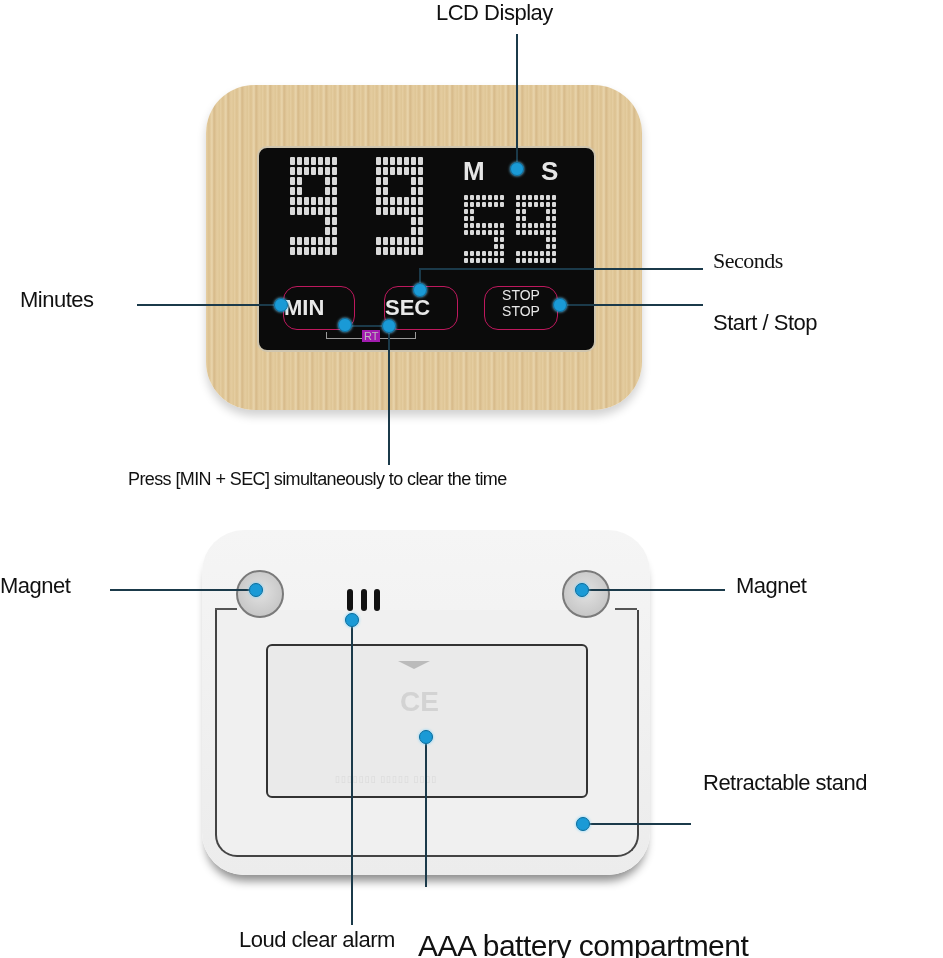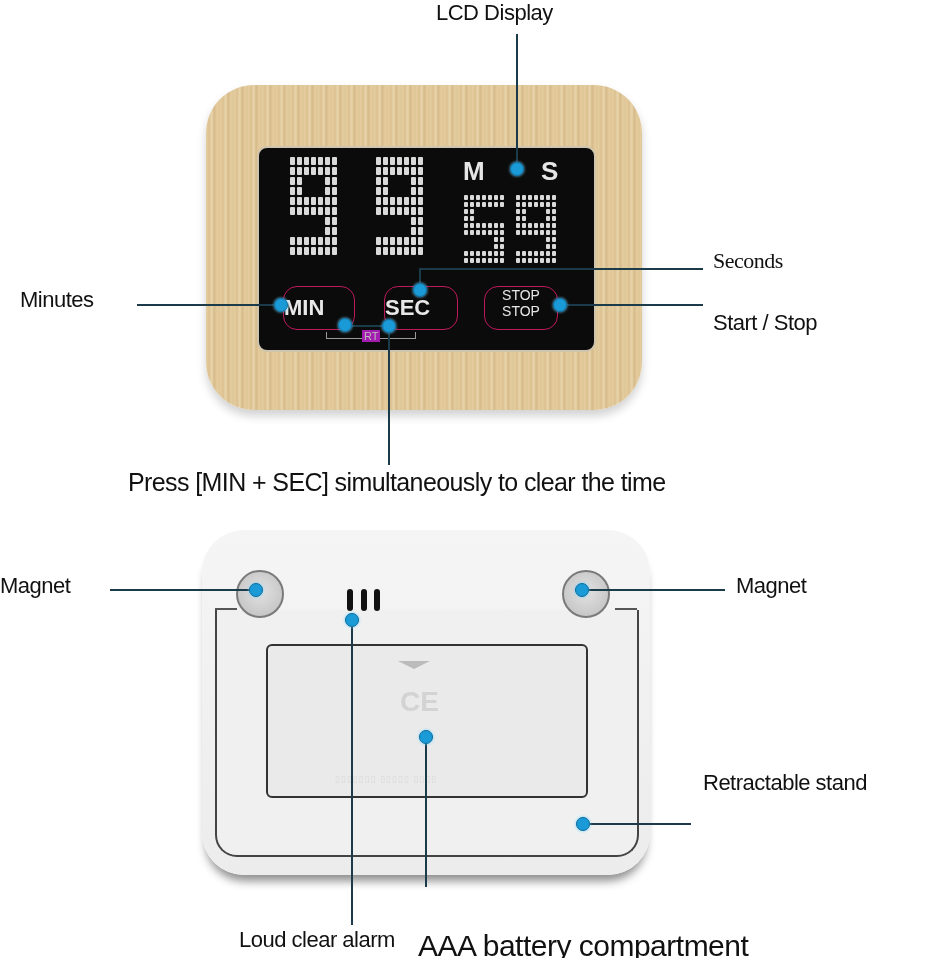--- a/index.html
+++ b/index.html
@@ -397,18 +397,18 @@
 <div class="vline" style="left:425px;top:737px;height:150px;"></div>
 <div class="dot" style="left:426px;top:737px;"></div>
 
 <div class="hline" style="left:583px;top:823px;width:108px;"></div>
 <div class="dot" style="left:583px;top:824px;"></div>
 
 <div class="label" style="left:436px;top:2px;">LCD Display</div>
 <div class="label" style="left:20px;top:289px;">Minutes</div>
 <div class="label" style="left:713px;top:250px;font-family:Liberation Serif, serif;">Seconds</div>
 <div class="label" style="left:713px;top:275px;margin-top:37px;">Start / Stop</div>
-<div class="label" style="left:128px;top:470px;font-size:25px;letter-spacing:-0.6px;text-align:right;">Press [MIN + SEC] simultaneously to clear the time</div>
+<div class="label" style="left:128px;top:470px;font-size:18px;letter-spacing:-0.6px;text-align:right;">Press [MIN + SEC] simultaneously to clear the time</div>
 <div class="label" style="left:0px;top:575px;">Magnet</div>
 <div class="label" style="left:736px;top:575px;">Magnet</div>
 <div class="label" style="left:703px;top:772px;">Retractable stand</div>
 <div class="label" style="left:418px;top:931px;font-size:30px;">AAA battery compartment</div>
 <div class="label" style="left:239px;top:929px;">Loud clear alarm</div>
 
 </body></html>

